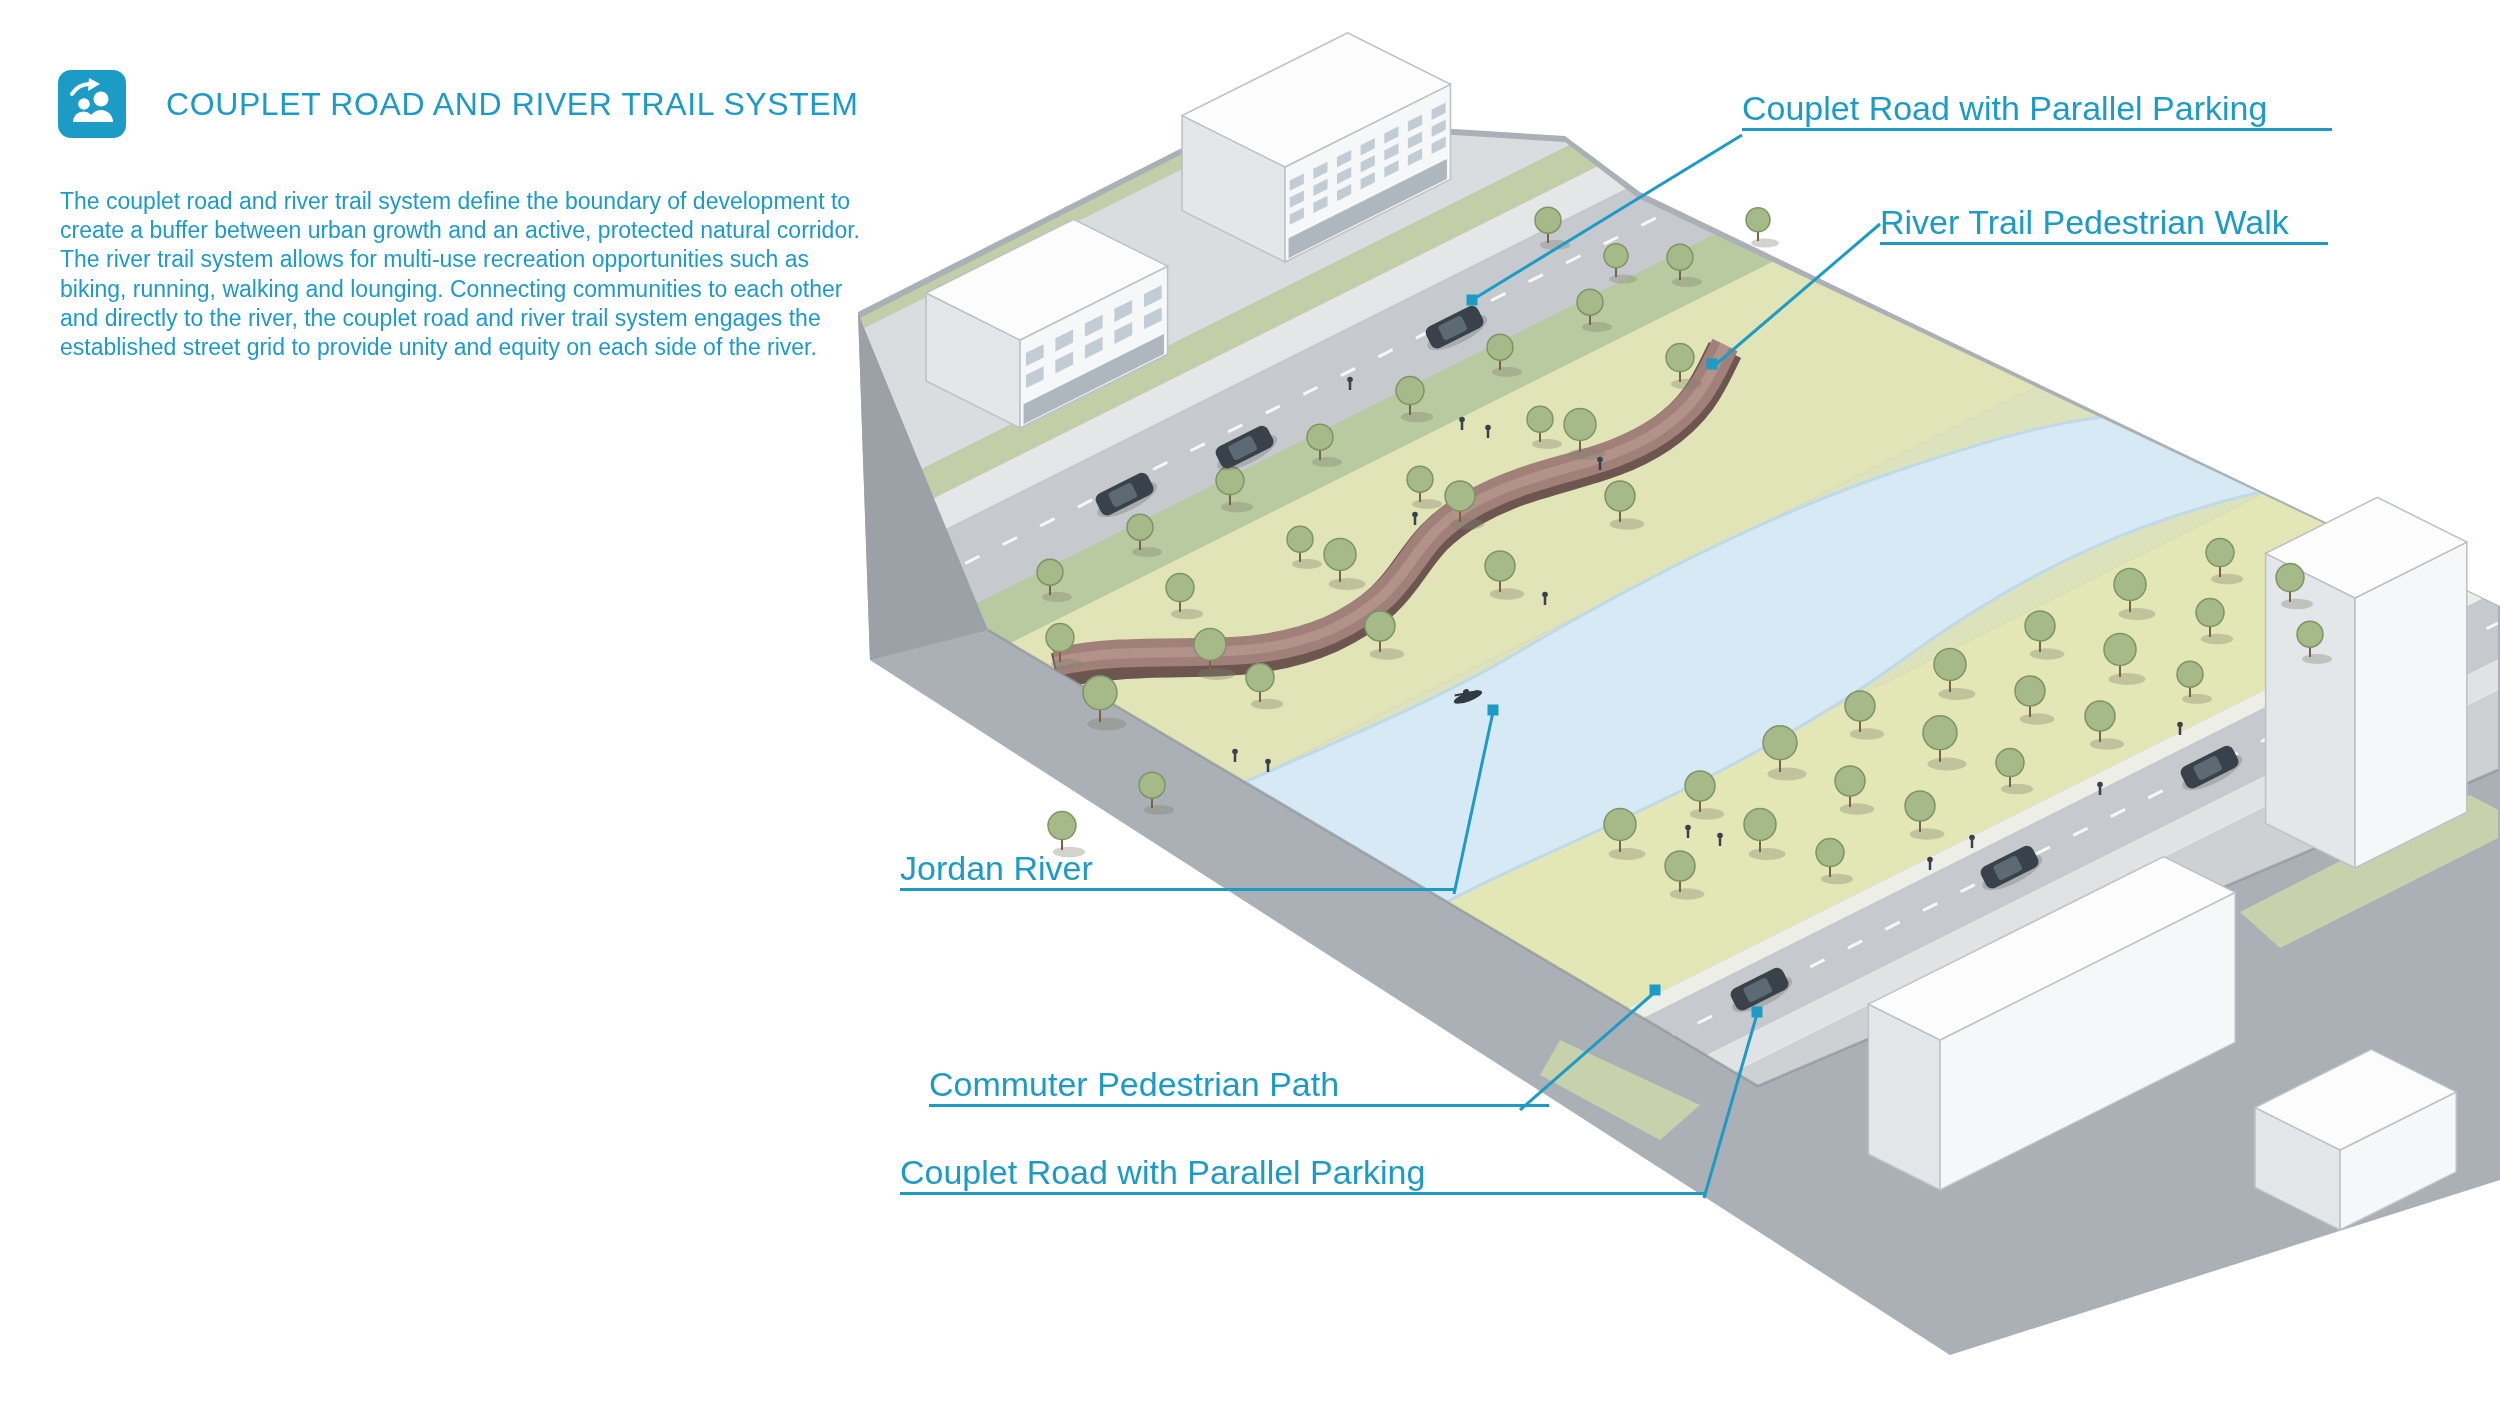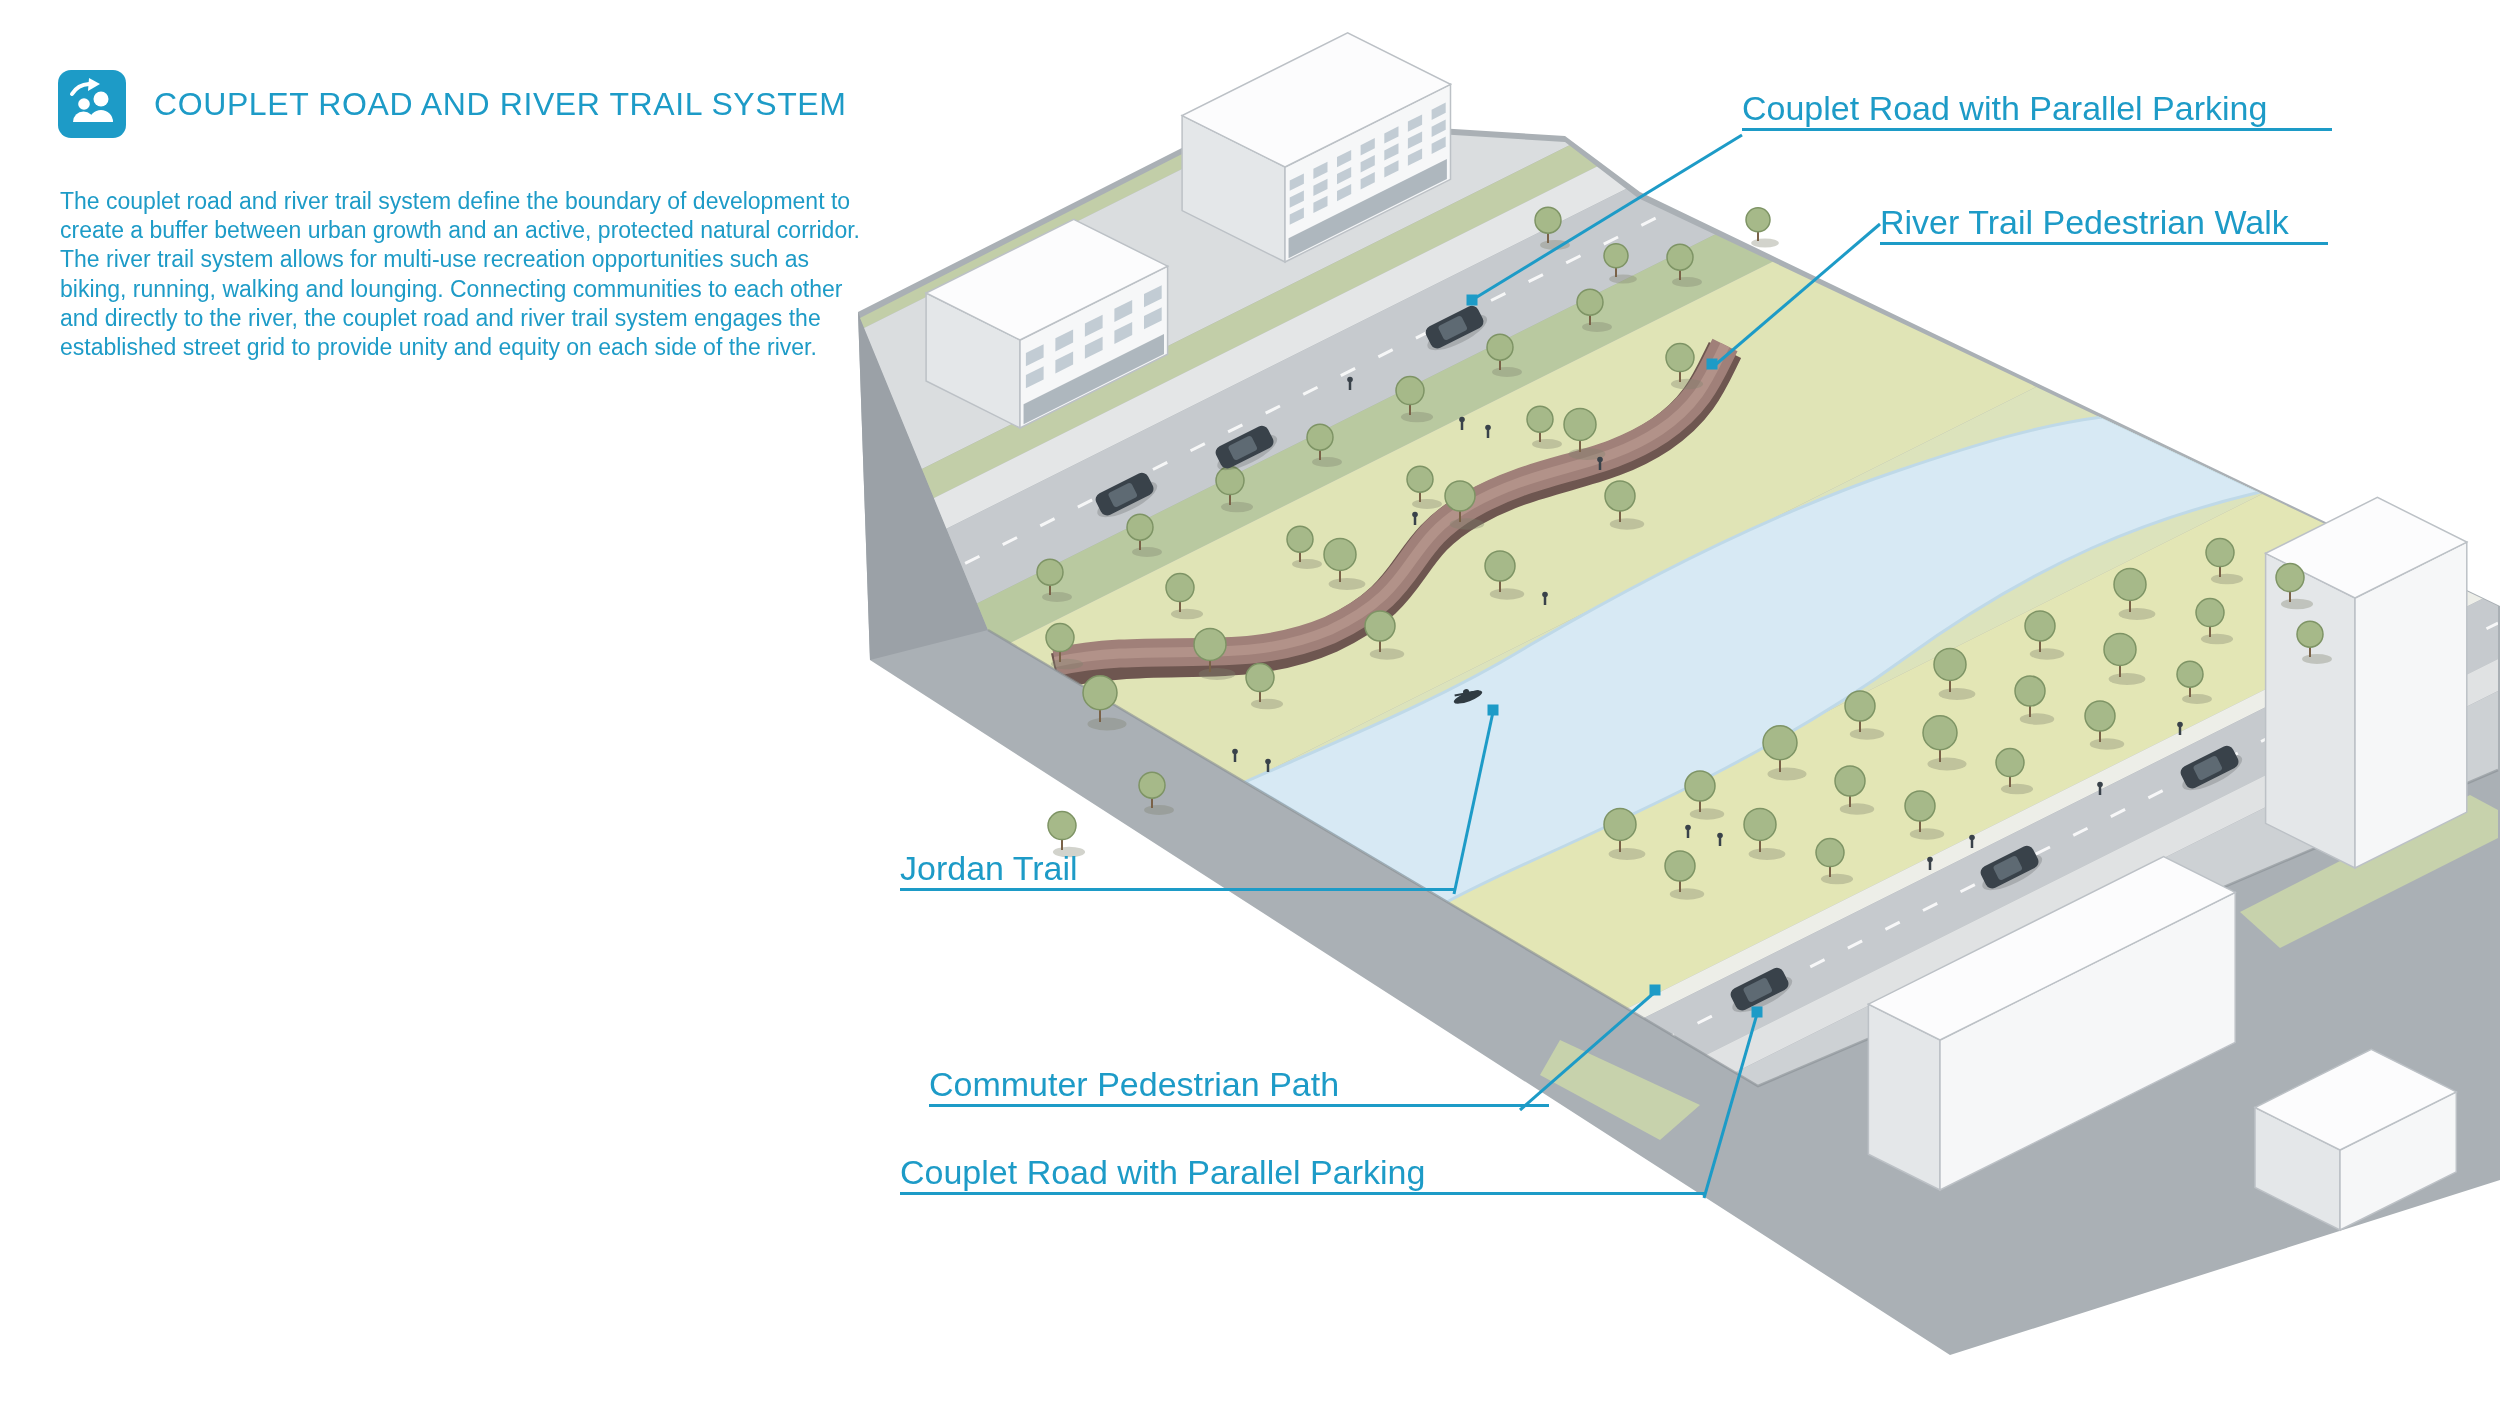--- a/index.html
+++ b/index.html
@@ -1,20 +1,20 @@
 <!DOCTYPE html>
 <html><head>
 <meta charset="utf-8">
 <style>
   :root{ --accent:#1D9BC7; }
   html,body{ margin:0; padding:0; background:#ffffff; }
   .canvas{ position:relative; width:2500px; height:1406px; background:#ffffff; overflow:hidden;
            font-family:"Liberation Sans", sans-serif; }
   .scene{ position:absolute; left:0; top:0; width:2500px; height:1406px; }
-  .header{ position:absolute; left:58px; top:70px; display:flex; align-items:center; gap:28px; }
+  .header{ position:absolute; left:58px; top:70px; display:flex; align-items:center; gap:40px; }
   .icon{ width:68px; height:68px; flex:0 0 auto; }
   .title{ margin:0; font-size:32px; font-weight:400; letter-spacing:.6px; color:var(--accent); }
   .desc{ position:absolute; left:60px; top:164px; width:818px; font-size:23px; line-height:1.27;
          color:var(--accent); }
   .diagram-label{ position:absolute; font-size:34px; line-height:40px; color:var(--accent);
                   border-bottom:3px solid var(--accent); padding-bottom:0; white-space:nowrap; }
   #lbl-couplet-top{ left:1742px; top:88px; width:590px; }
   #lbl-river-trail{ left:1880px; top:178px; width:448px;margin-top:24px; }
   #lbl-jordan{ left:900px; top:848px; width:554px; }
   #lbl-commuter{ left:900px; top:1064px; width:620px;margin-left:29px; }
@@ -503,16 +503,16 @@
       <path d="M31 52 a 12 12 0 0 1 24 0 z" fill="#ffffff"></path>
       <circle cx="26" cy="34" r="5.8" fill="#ffffff"></circle>
       <path d="M15 52 a 10.5 10.5 0 0 1 21 0 z" fill="#ffffff"></path>
     </svg>
     <h1 class="title">COUPLET ROAD AND RIVER TRAIL SYSTEM</h1>
   </div>
   <p class="desc">The couplet road and river trail system define the boundary of development to create a buffer between urban growth and an active, protected natural corridor. The river trail system allows for multi-use recreation opportunities such as biking, running, walking and lounging. Connecting communities to each other and directly to the river, the couplet road and river trail system engages the established street grid to provide unity and equity on each side of the river.</p>
 
   <div class="diagram-label" id="lbl-couplet-top">Couplet Road with Parallel Parking</div>
   <div class="diagram-label" id="lbl-river-trail">River Trail Pedestrian Walk</div>
-  <div class="diagram-label" id="lbl-jordan">Jordan Trail</div>
+  <div class="diagram-label" id="lbl-jordan">Jordan River</div>
   <div class="diagram-label" id="lbl-commuter">Commuter Pedestrian Path</div>
   <div class="diagram-label" id="lbl-couplet-bottom">Couplet Road with Parallel Parking</div>
 </div>
 
 </body></html>

